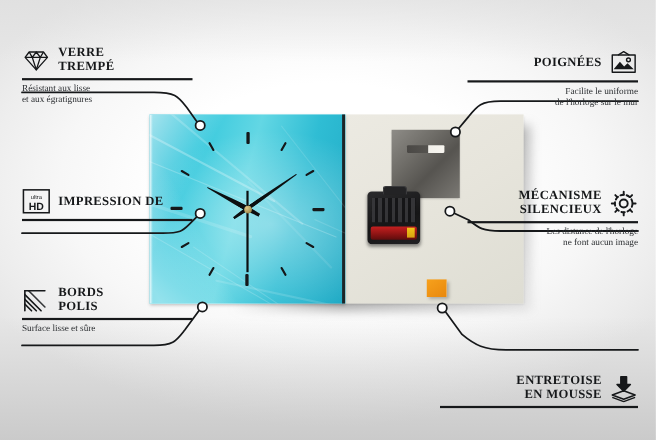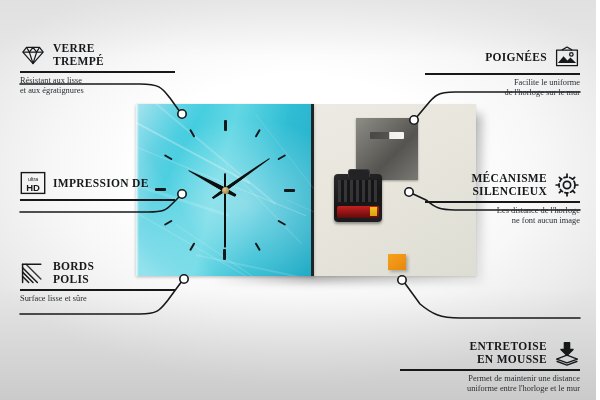--- a/index.html
+++ b/index.html
@@ -290,18 +290,15 @@
           <path d="M15 16.5 L27 21 L15 25.5 L3 21 Z"></path>
           <path d="M3 23.5 L15 28 L27 23.5"></path>
             </g>
           </svg>
       </span>
       <span class="co-title">
         <span>ENTRETOISE</span><br><span>EN MOUSSE</span>
       </span>
     </div>
     <div class="co-rule"></div>
-    <div class="co-sub">
-      <span>Permet de maintenir une distance</span><br><span>uniforme entre l'horloge et le mur</span>
-    </div>
   </div>
 
 </div>
 
 </body></html>

